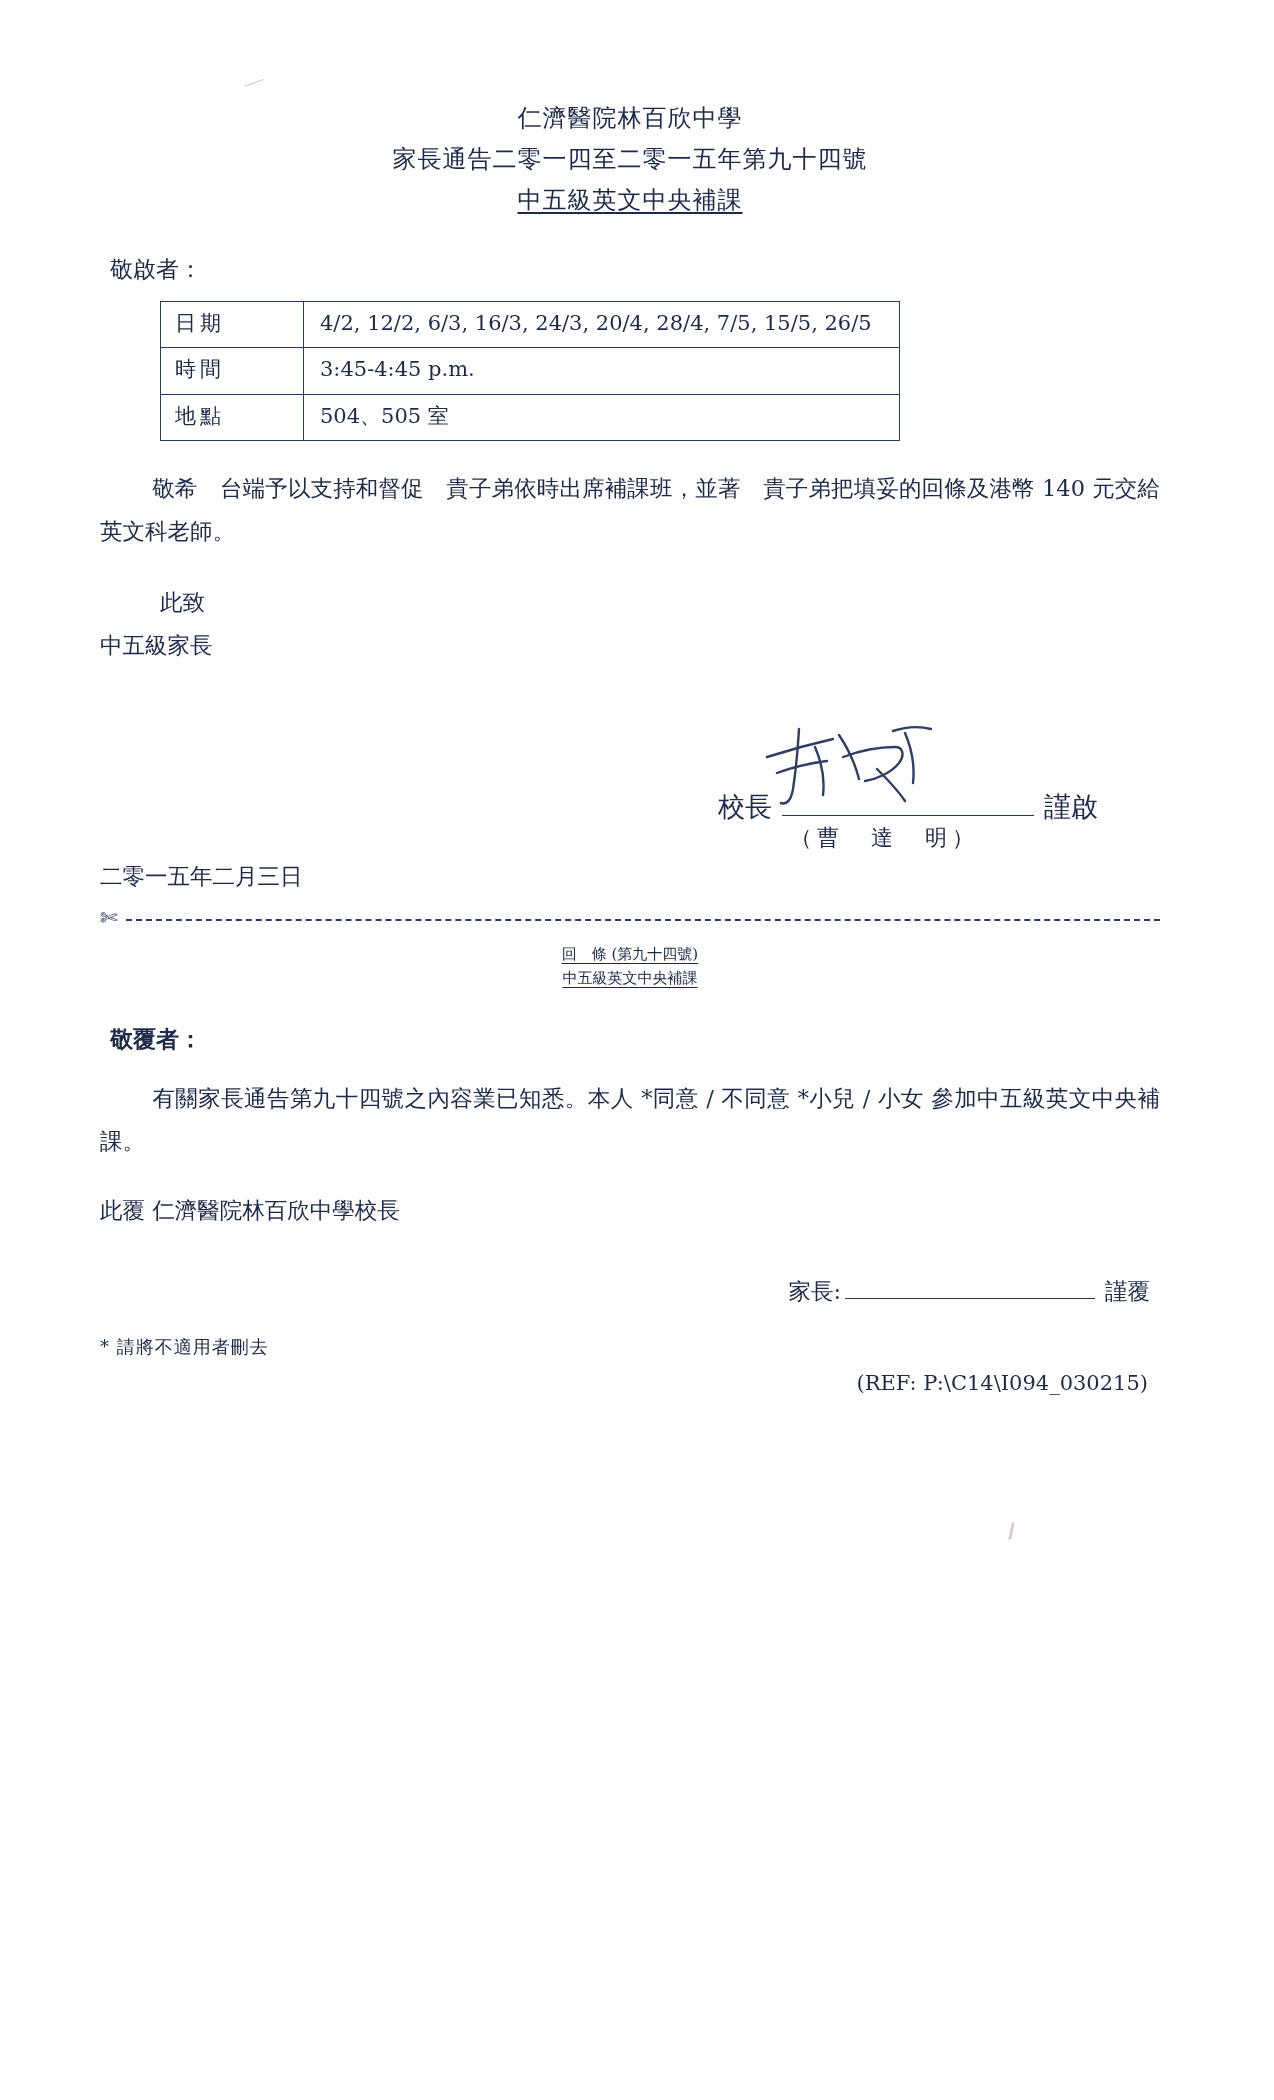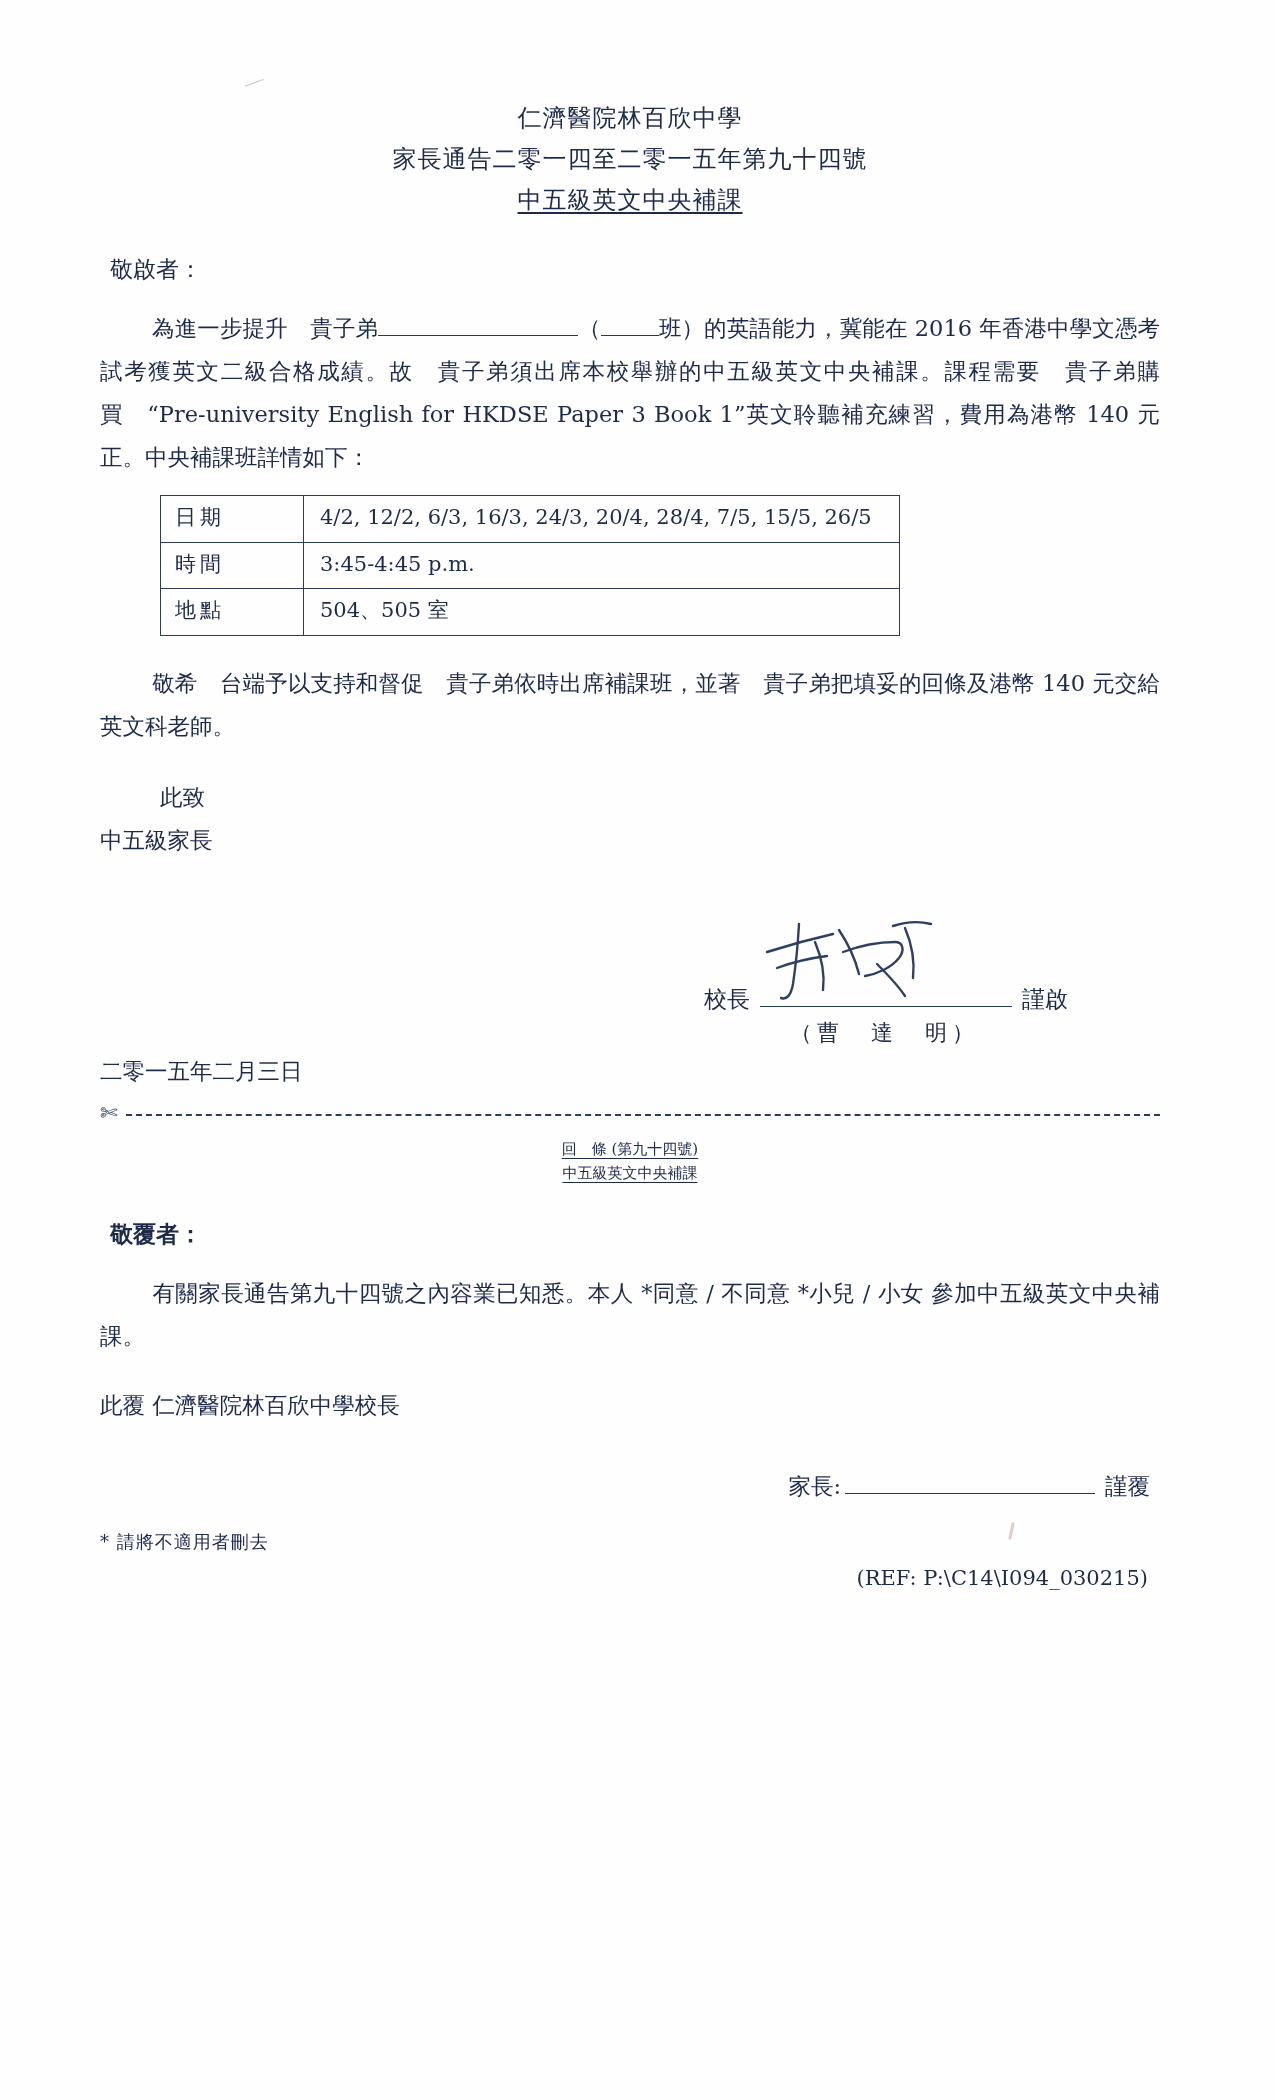--- a/index.html
+++ b/index.html
@@ -98,23 +98,23 @@
   .closing .who { display: block; }
 
   
   .sig-zone {
     position: relative;
     height: 150px;
     margin-top: 30px;
   }
   .sig-row {
     position: absolute;
-    left: 604px;
+    left: 618px;
     top: 92px;
-    font-size: 23px;
+    font-size: 27px;
     white-space: nowrap;
   }
   .sig-line {
     display: inline-block;
     width: 252px;
     border-bottom: 1.5px solid #27365c;
     margin: 0 10px;
     vertical-align: baseline;
   }
   .sig-name {
@@ -243,23 +243,20 @@
   <div class="content">
 
     <div class="header">
       <span class="line line1">仁濟醫院林百欣中學</span>
       <span class="line line2">家長通告二零一四至二零一五年第九十四號</span>
       <span class="line line3">中五級英文中央補課</span>
     </div>
 
     <div class="salutation">敬啟者：</div>
 
-    <div class="para">
-      <span class="indent"></span><span>為進一步提升　貴子弟</span><span class="blank-line bl-name"></span><span>（</span><span class="blank-line bl-class"></span><span>班）的英語能力，冀能在 2016 年香港中學文憑考試考獲英文二級合格成績。故　貴子弟須出席本校舉辦的中五級英文中央補課。課程需要　貴子弟購買　“Pre-university English for HKDSE Paper 3 Book 1”英文聆聽補充練習，費用為港幣 140 元正。中央補課班詳情如下：</span>
-    </div>
 
     <table class="info-table">
       <tbody>
           <tr>
         <td class="label">日期</td>
         <td class="value">4/2, 12/2, 6/3, 16/3, 24/3, 20/4, 28/4, 7/5, 15/5, 26/5</td>
       </tr>
       <tr>
         <td class="label">時間</td>
         <td class="value">3:45-4:45 p.m.</td>

